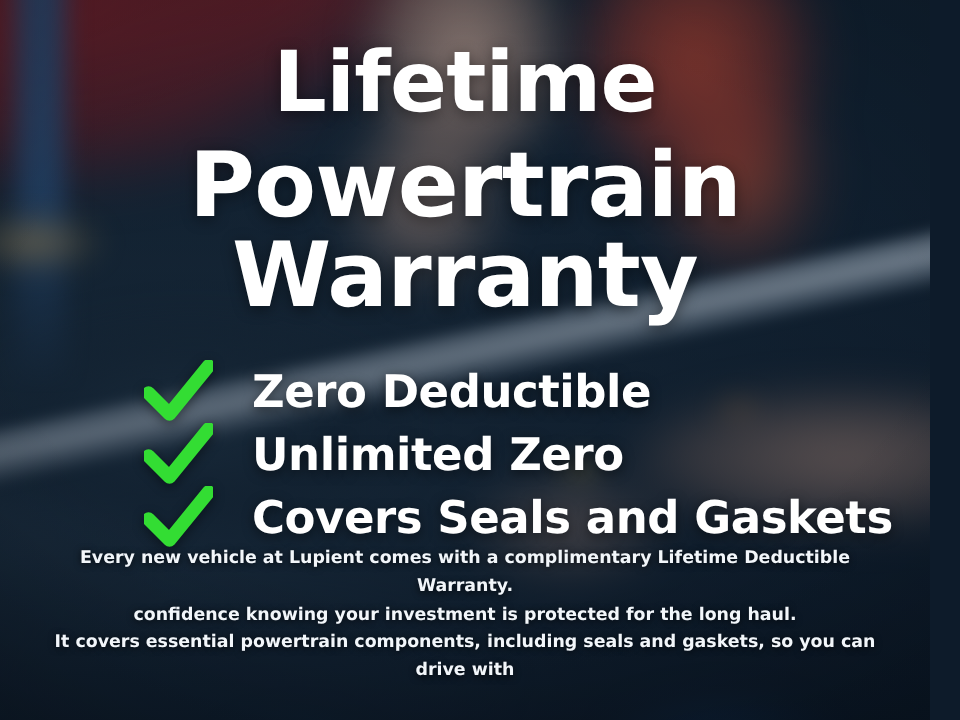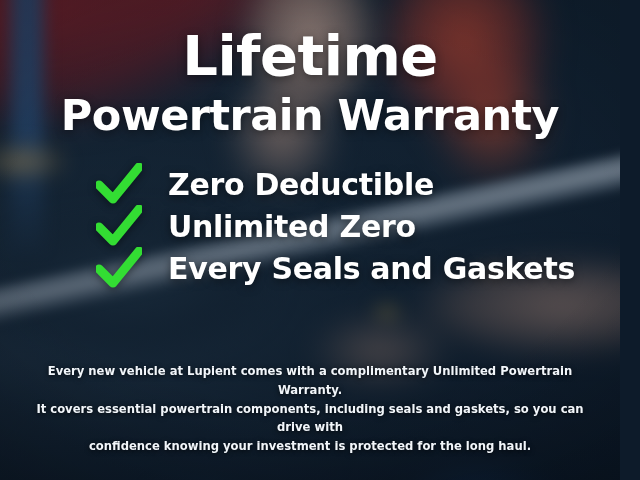--- a/index.html
+++ b/index.html
@@ -119,21 +119,21 @@
     letter-spacing: -0.5px;
     text-shadow: 0 2px 10px rgba(0,0,0,0.45);
     line-height: 1.0;
   }
   .headline-1 {
     margin-top: 28px;
     font-size: 56px;
   }
   .headline-2 {
     margin-top: 10px;
-    font-size: 43px;
+    font-size: 60px;
   }
 
   .features {
     margin-top: 26px;
     width: 100%;
     display: flex;
     flex-direction: column;
     padding-left: 74px;
     box-sizing: border-box;
     margin-left: 44px;
@@ -211,25 +211,25 @@
         <svg class="check-icon" viewBox="0 0 46 42">
           <path d="M3 22 L17 36 L43 4" fill="none" stroke="#33dd33" stroke-width="9" stroke-linecap="round" stroke-linejoin="round"></path>
         </svg>
         <span class="feature-label">Unlimited Zero</span>
       </div>
 
       <div class="feature-row">
         <svg class="check-icon" viewBox="0 0 46 42">
           <path d="M3 22 L17 36 L43 4" fill="none" stroke="#33dd33" stroke-width="9" stroke-linecap="round" stroke-linejoin="round"></path>
         </svg>
-        <span class="feature-label">Every Seals and Gaskets</span>
+        <span class="feature-label">Covers Seals and Gaskets</span>
       </div>
 
     </div>
 
     <div class="paragraph">
-      <span class="pline">Every new vehicle at Lupient comes with a complimentary Unlimited Powertrain Warranty.</span>
+      <span class="pline">Every new vehicle at Lupient comes with a complimentary Lifetime Deductible Warranty.</span>
+      <span class="pline">confidence knowing your investment is protected for the long haul.</span>
       <span class="pline">It covers essential powertrain components, including seals and gaskets, so you can drive with</span>
-      <span class="pline">confidence knowing your investment is protected for the long haul.</span>
     </div>
 
   </div>
 </div>
 
 </body></html>

